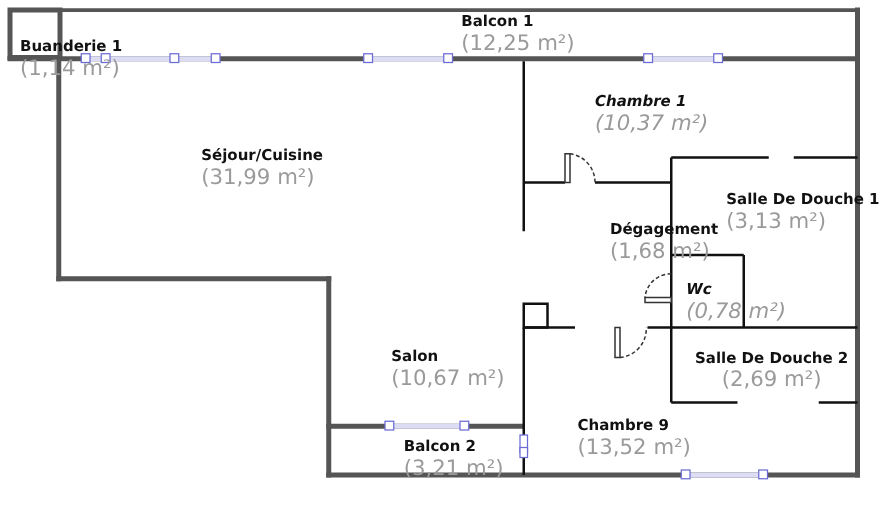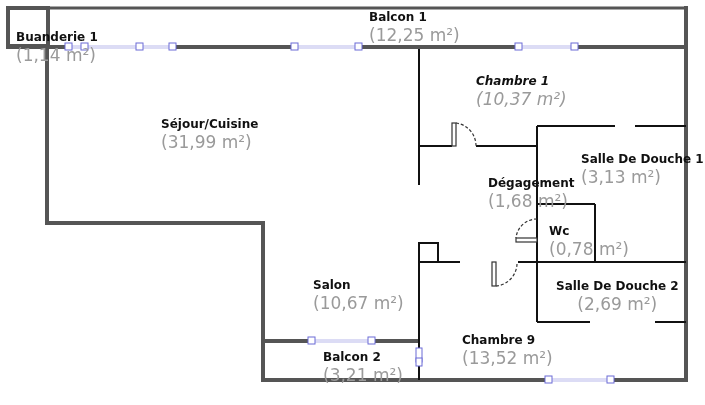--- a/index.html
+++ b/index.html
@@ -106,21 +106,21 @@
       <span class="room-area">(31,99 m²)</span>
     </div>
     <div class="room-label" style="left: 581px; top: 152px;">
       <span class="room-name">Salle De Douche 1</span>
       <span class="room-area">(3,13 m²)</span>
     </div>
     <div class="room-label" style="left: 458px; top: 176px; margin-left: 30px;">
       <span class="room-name">Dégagement</span>
       <span class="room-area">(1,68 m²)</span>
     </div>
-    <div class="room-label" style="left: 549px; top: 224px;">
+    <div class="room-label" style="left: 549px; top: 224px; font-style: italic;">
       <span class="room-name">Wc</span>
       <span class="room-area">(0,78 m²)</span>
     </div>
     <div class="room-label" style="left: 556px; top: 279px; text-align: center;">
       <span class="room-name">Salle De Douche 2</span>
       <span class="room-area">(2,69 m²)</span>
     </div>
     <div class="room-label" style="left: 313px; top: 278px;">
       <span class="room-name">Salon</span>
       <span class="room-area">(10,67 m²)</span>

